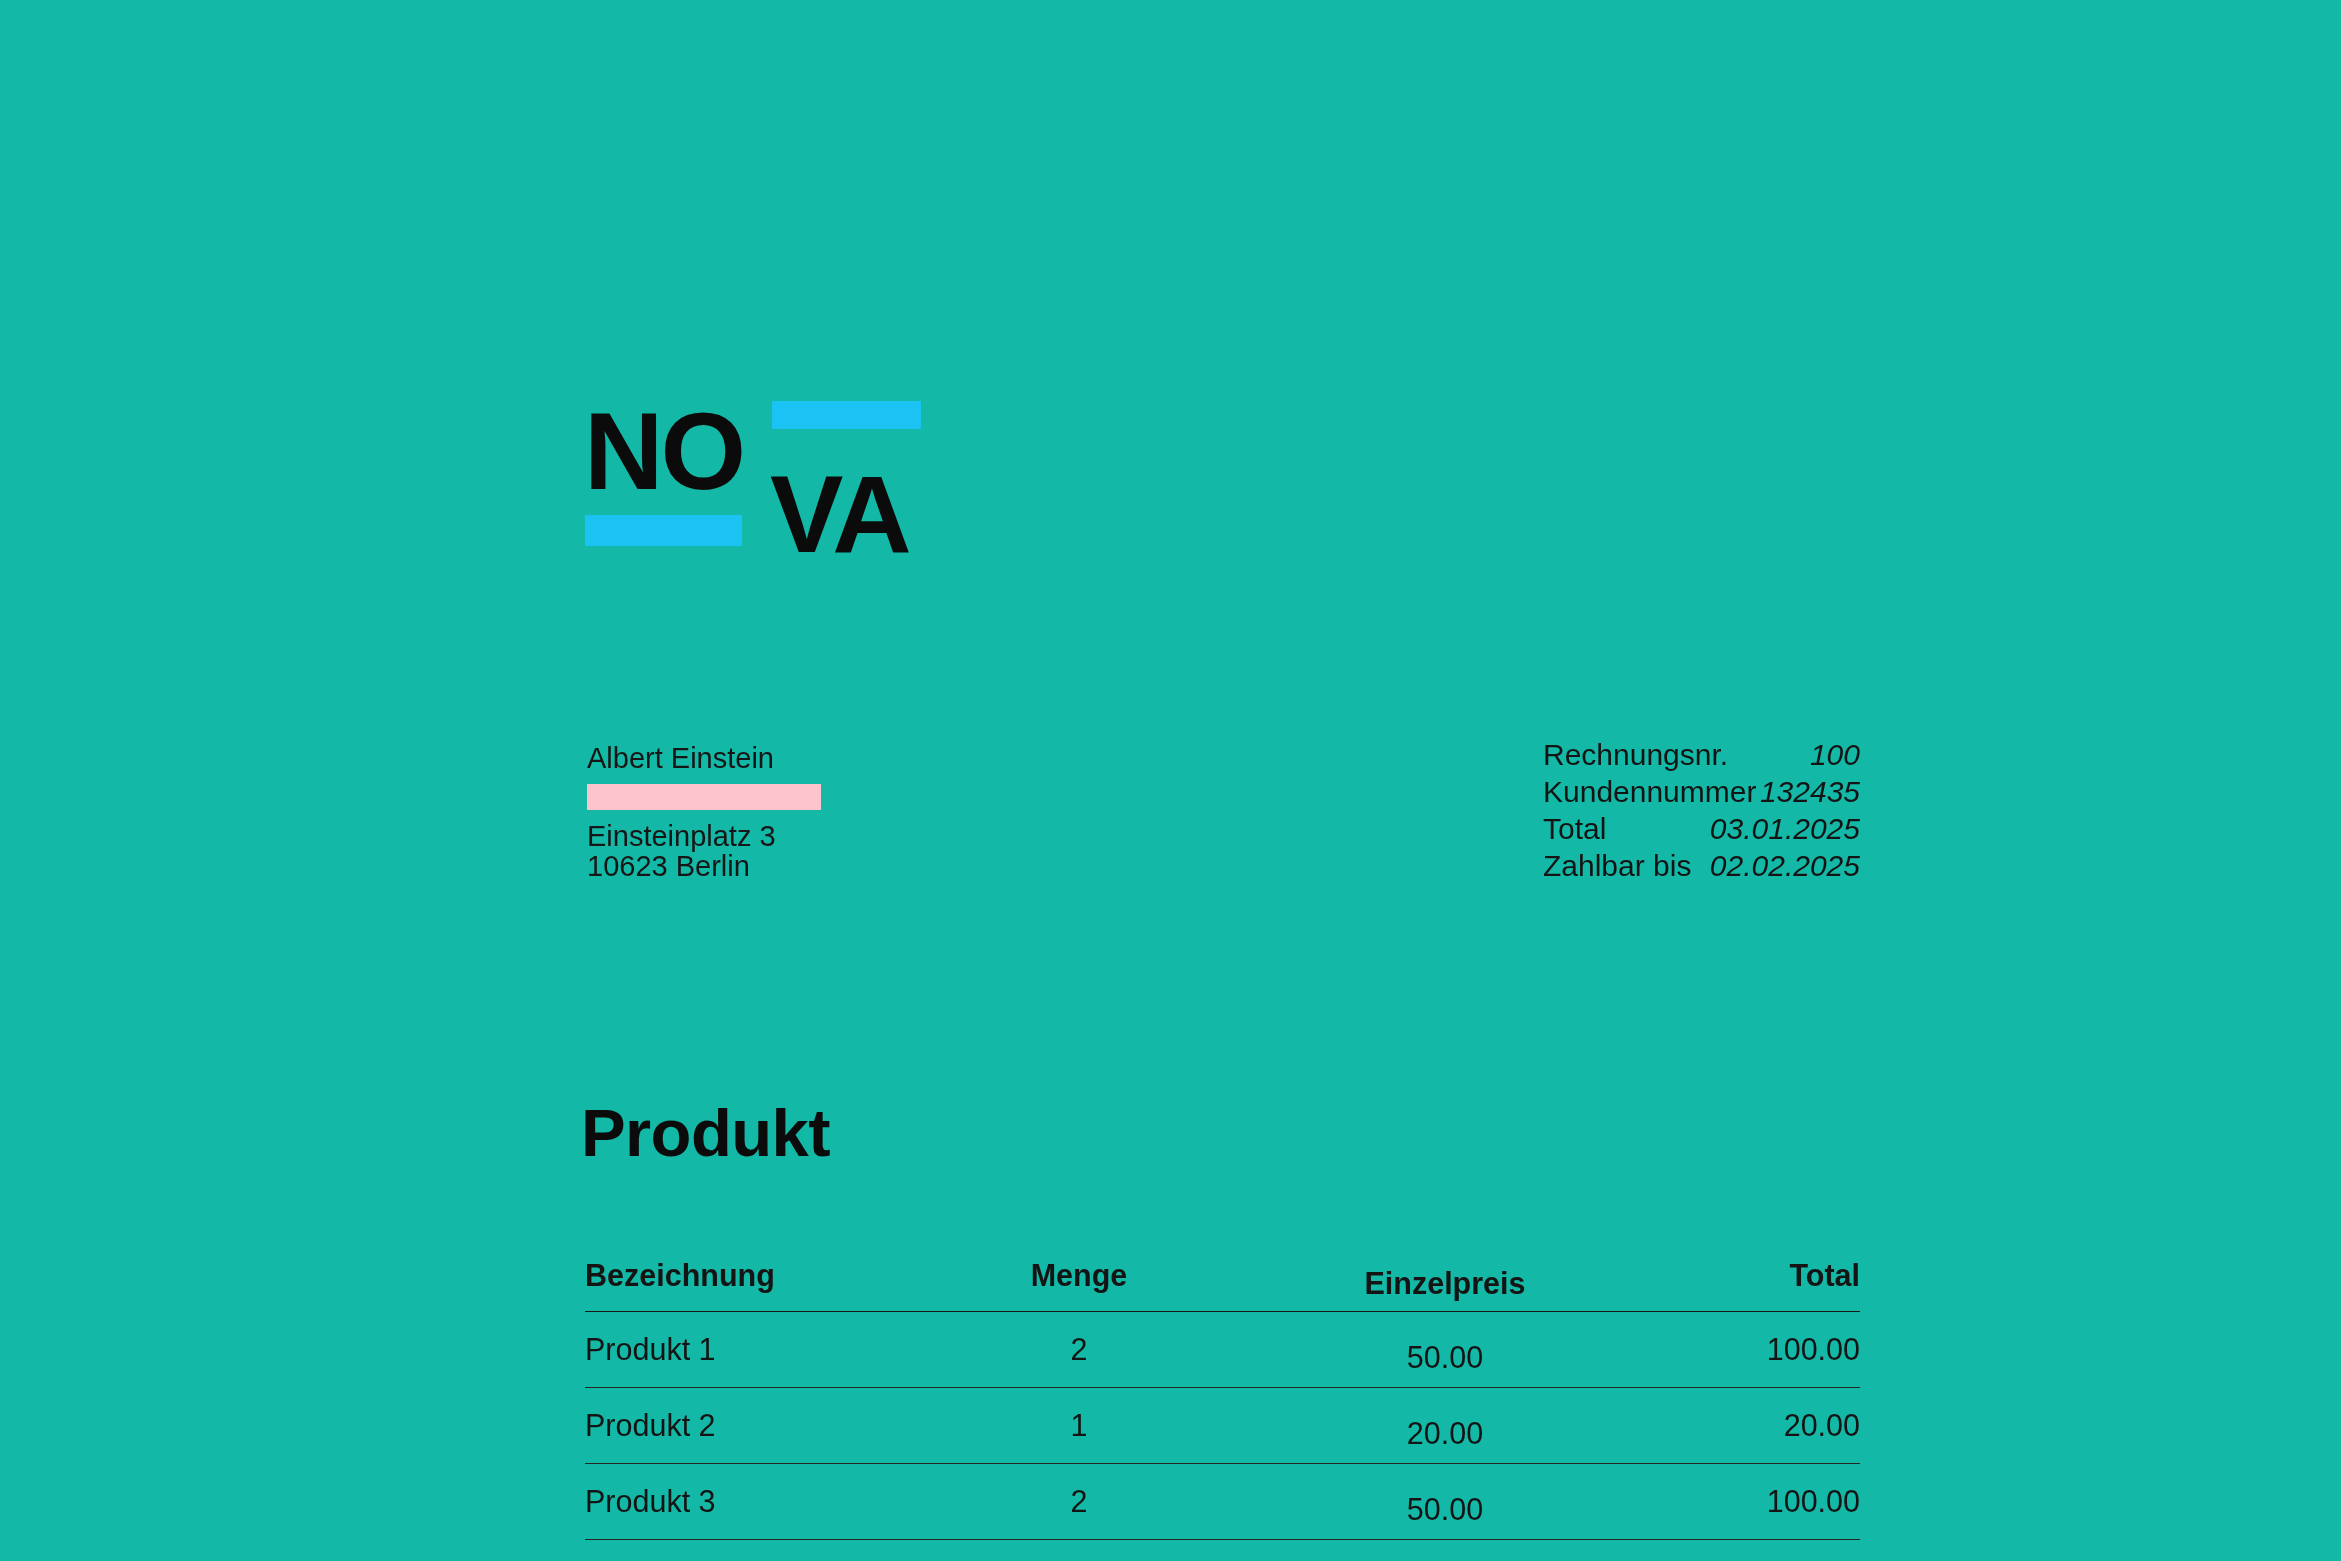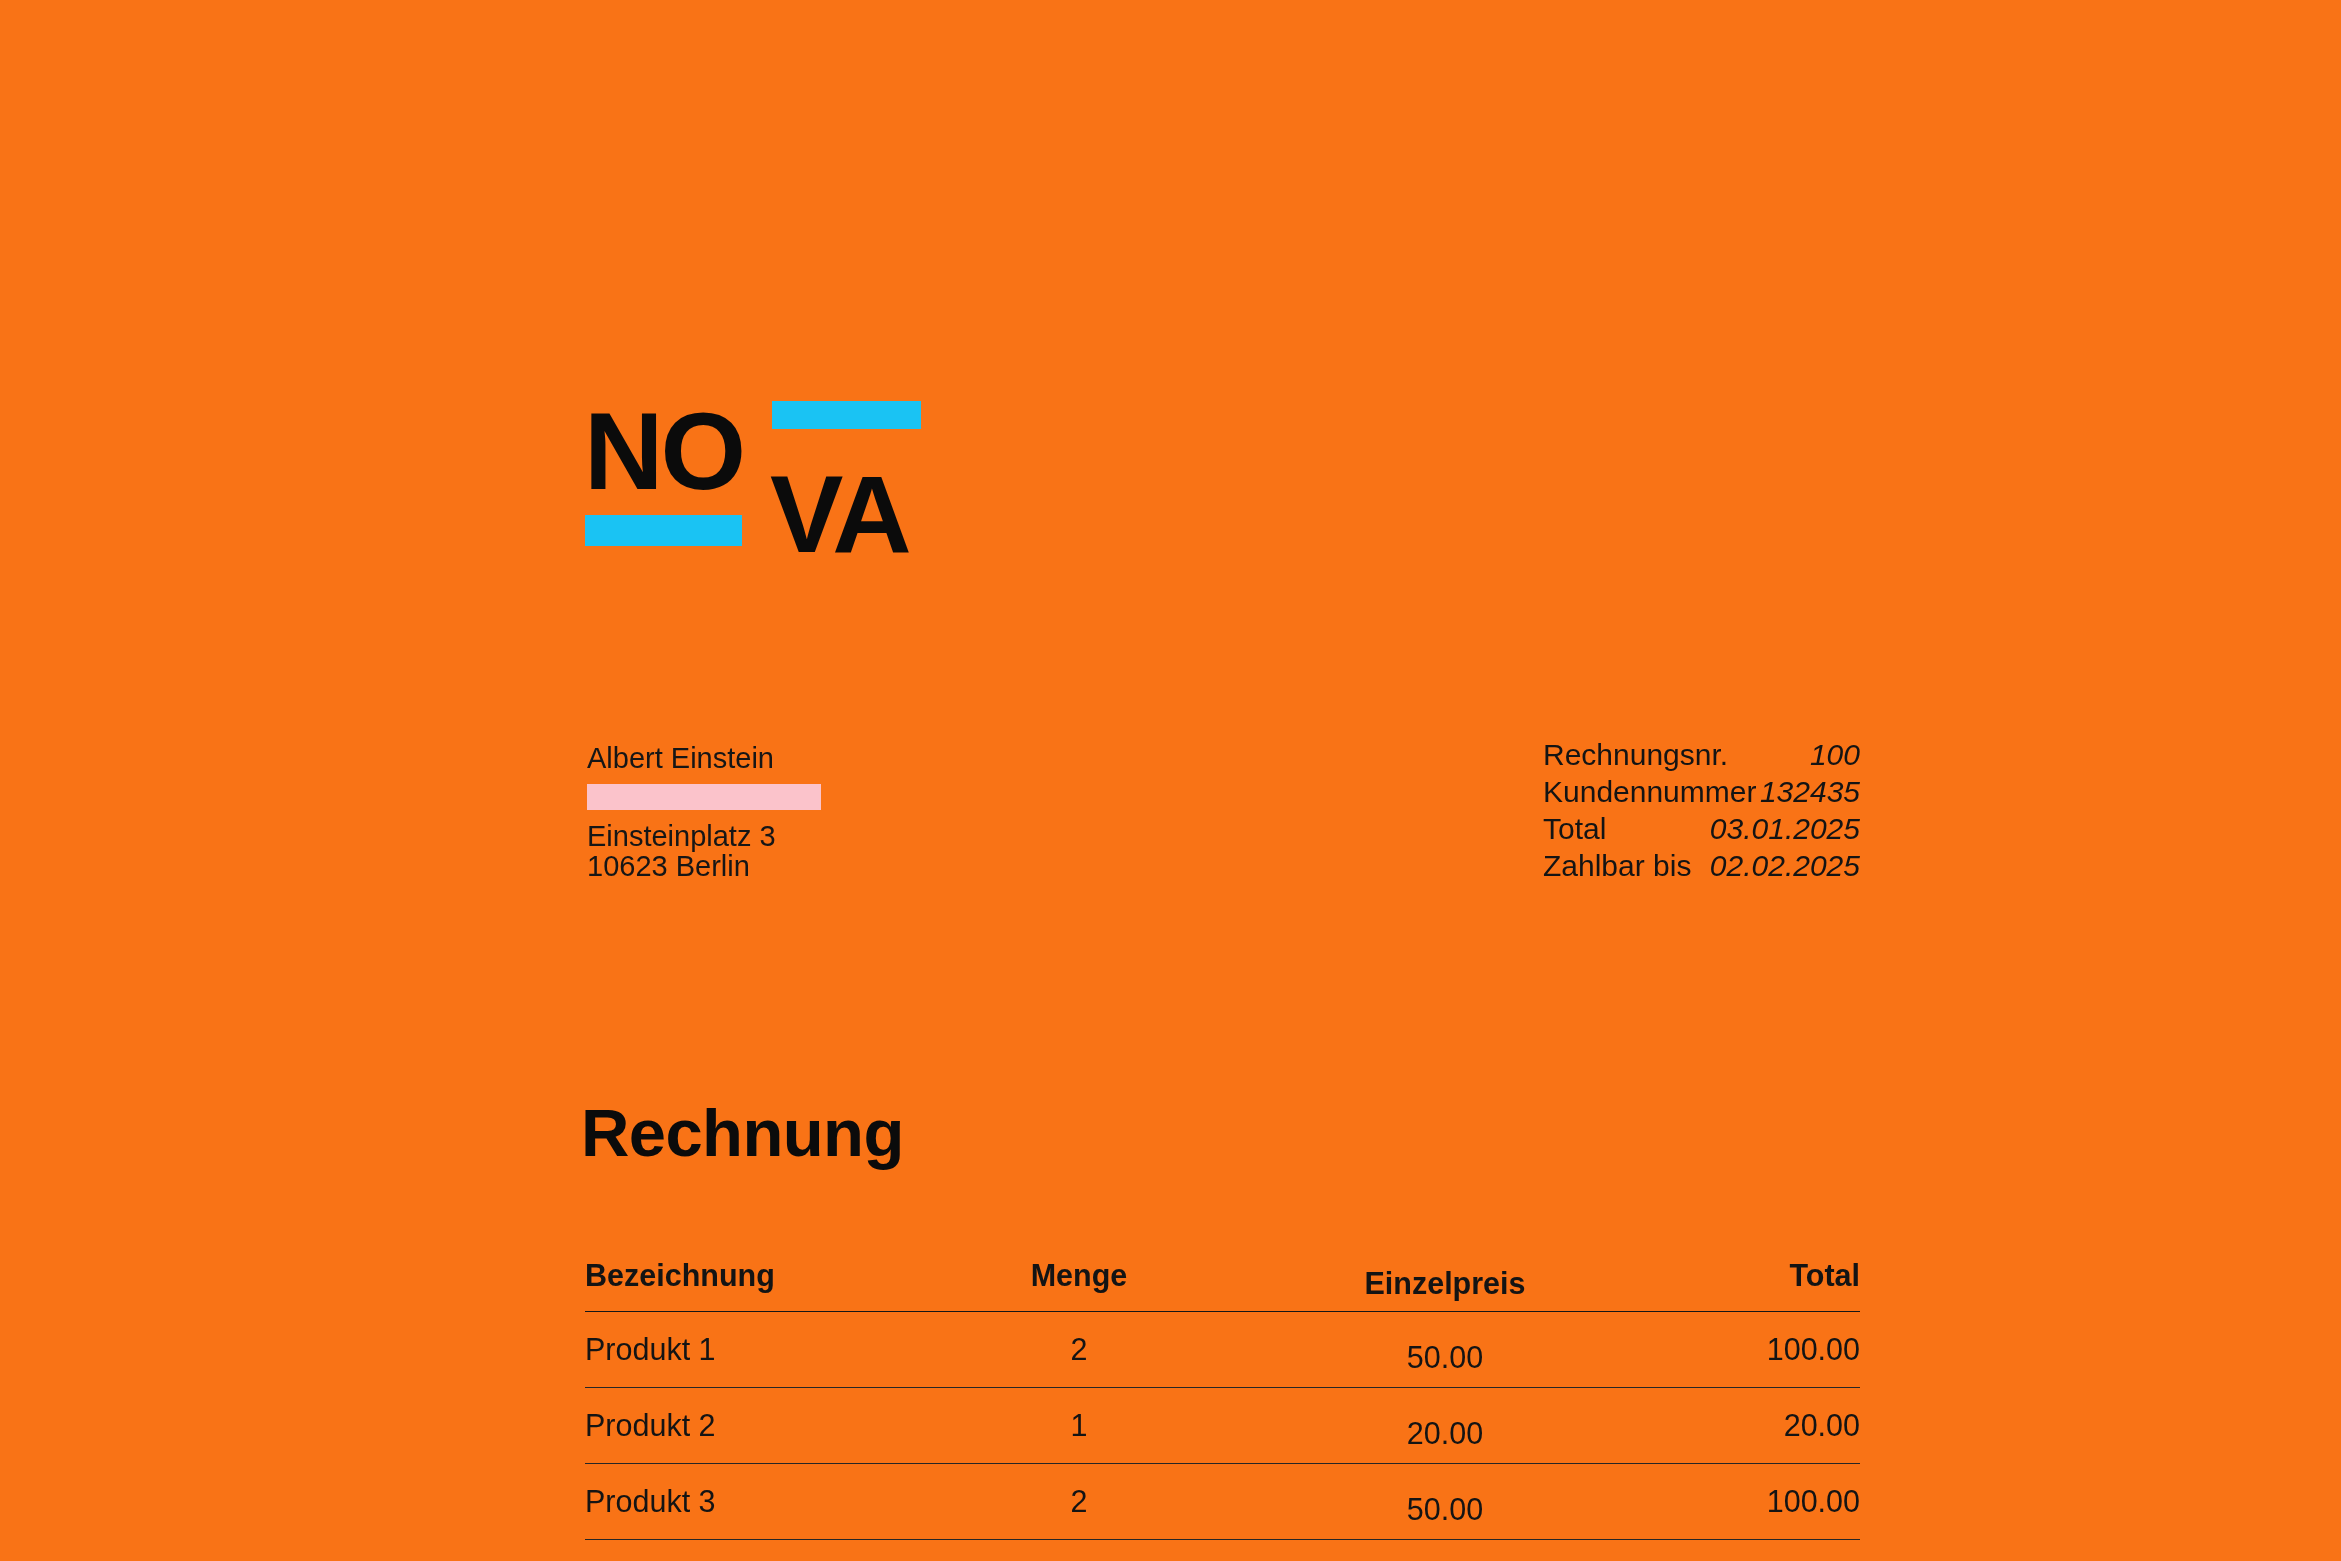--- a/index.html
+++ b/index.html
@@ -1,21 +1,21 @@
 <!DOCTYPE html>
 <html style="--accent: #1AC3F3; --highlight: #FBC3CB; --text: #141414;font-size:9.8px"><head>
 <meta charset="utf-8">
 <style>
   * { margin: 0; padding: 0; box-sizing: border-box; }
   html, body { background: #ffffff; }
   .page {
     position: relative;
     width: 2342px;
     height: 1561px;
-    background: #f97316;
+    background: #14b8a6;
     font-family: "Liberation Sans", sans-serif;
     color: var(--text, #141414);
     overflow: hidden;
   }
   .abs { position: absolute; }
 
   
   .logo-word {
     font-weight: bold;
     font-size: 110px;
@@ -106,21 +106,21 @@
     <div class="meta-row">
       <span class="label">Total</span>
       <span class="value">03.01.2025</span>
     </div>
     <div class="meta-row">
       <span class="label">Zahlbar bis</span>
       <span class="value">02.02.2025</span>
     </div>
   </div>
 
-  <div class="abs doc-title" style="left:581px; top:1099px;">Rechnung</div>
+  <div class="abs doc-title" style="left:581px; top:1099px;">Produkt</div>
 
   <div class="abs items-table" style="left:585px; top:1260px;">
     <div class="tgrid thead">
       <div class="c-name">Bezeichnung</div>
       <div class="c-qty">Menge</div>
       <div class="c-price">Einzelpreis</div>
       <div class="c-total">Total</div>
     </div>
 
     <div class="tgrid trow">

